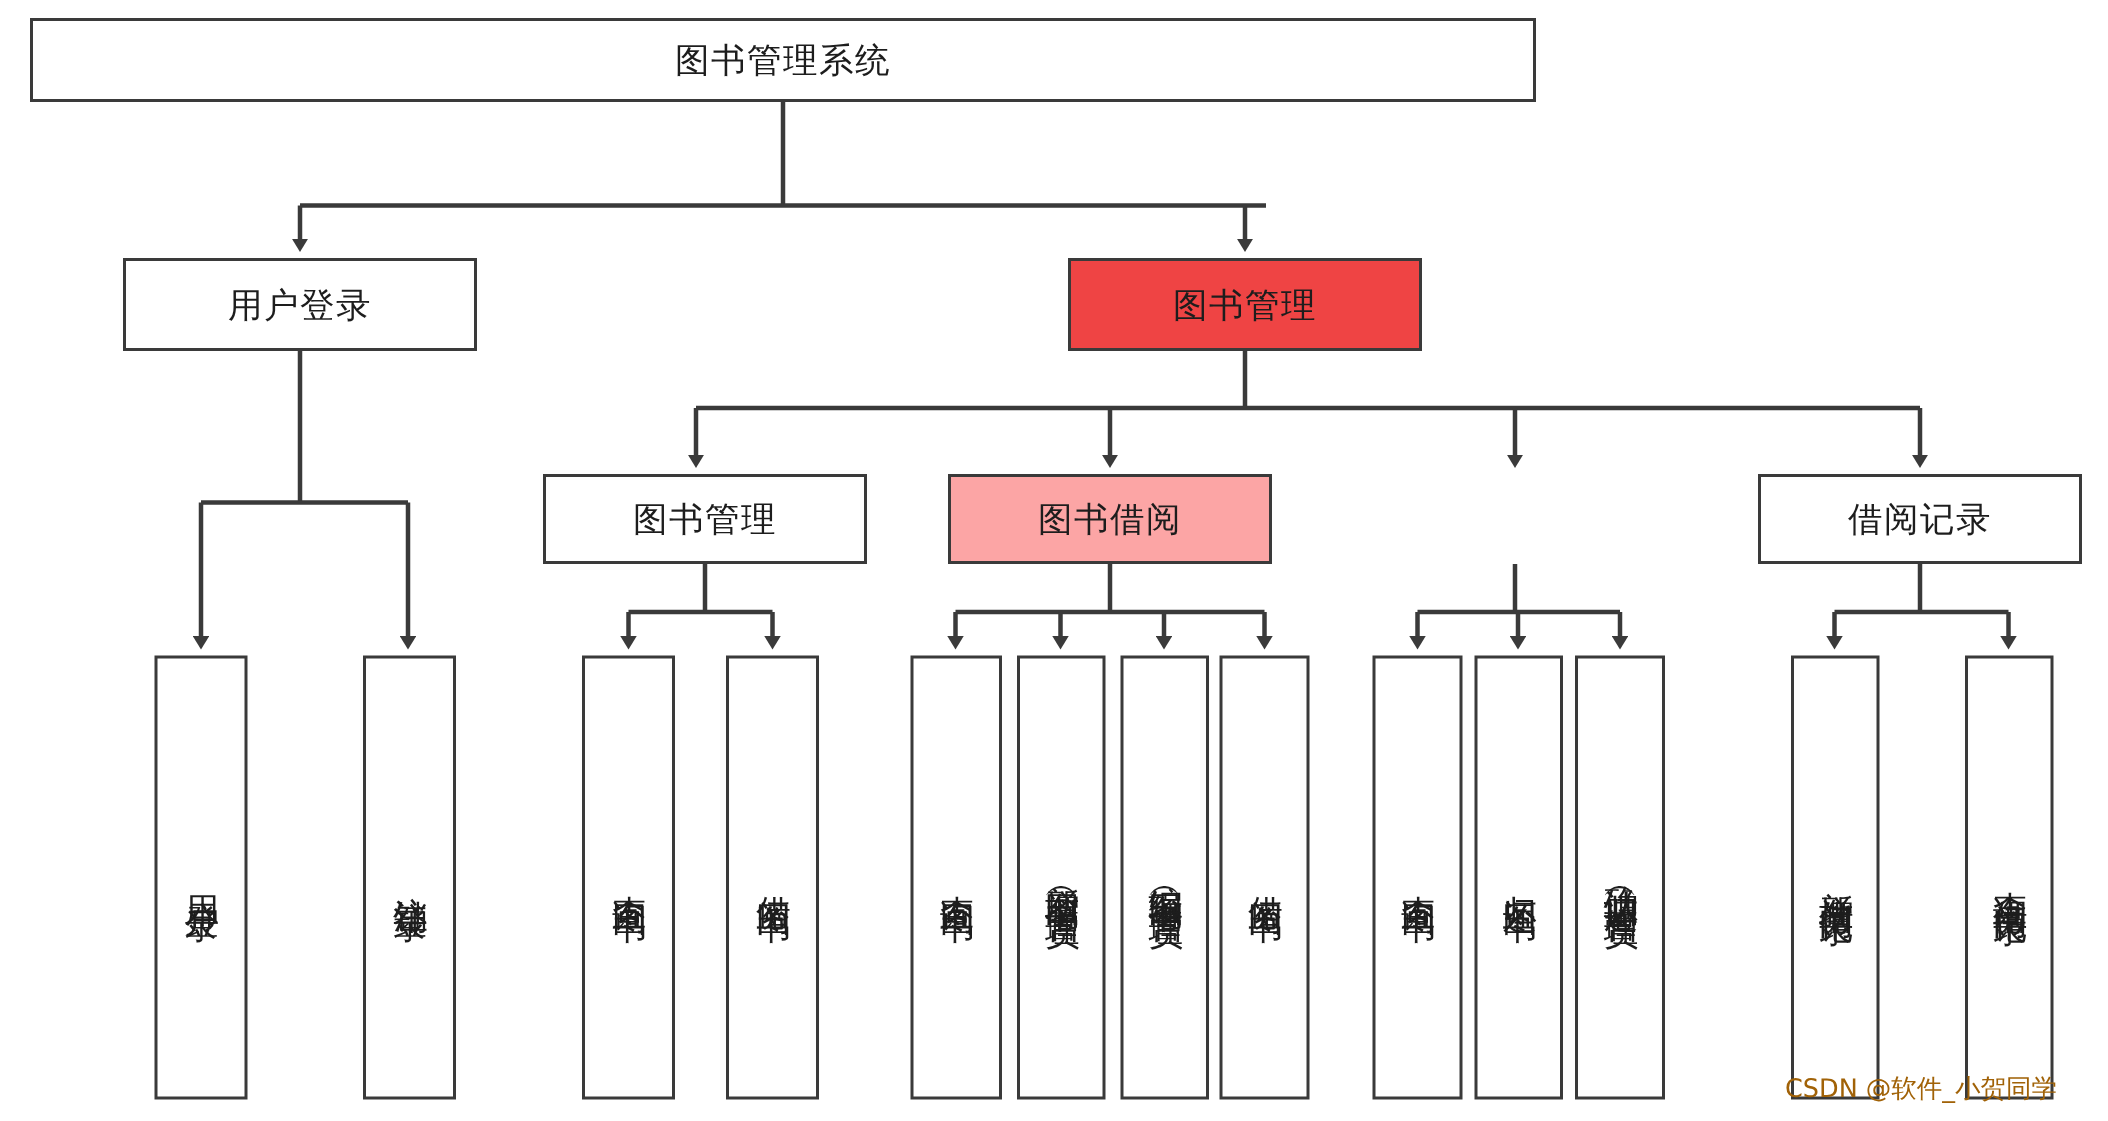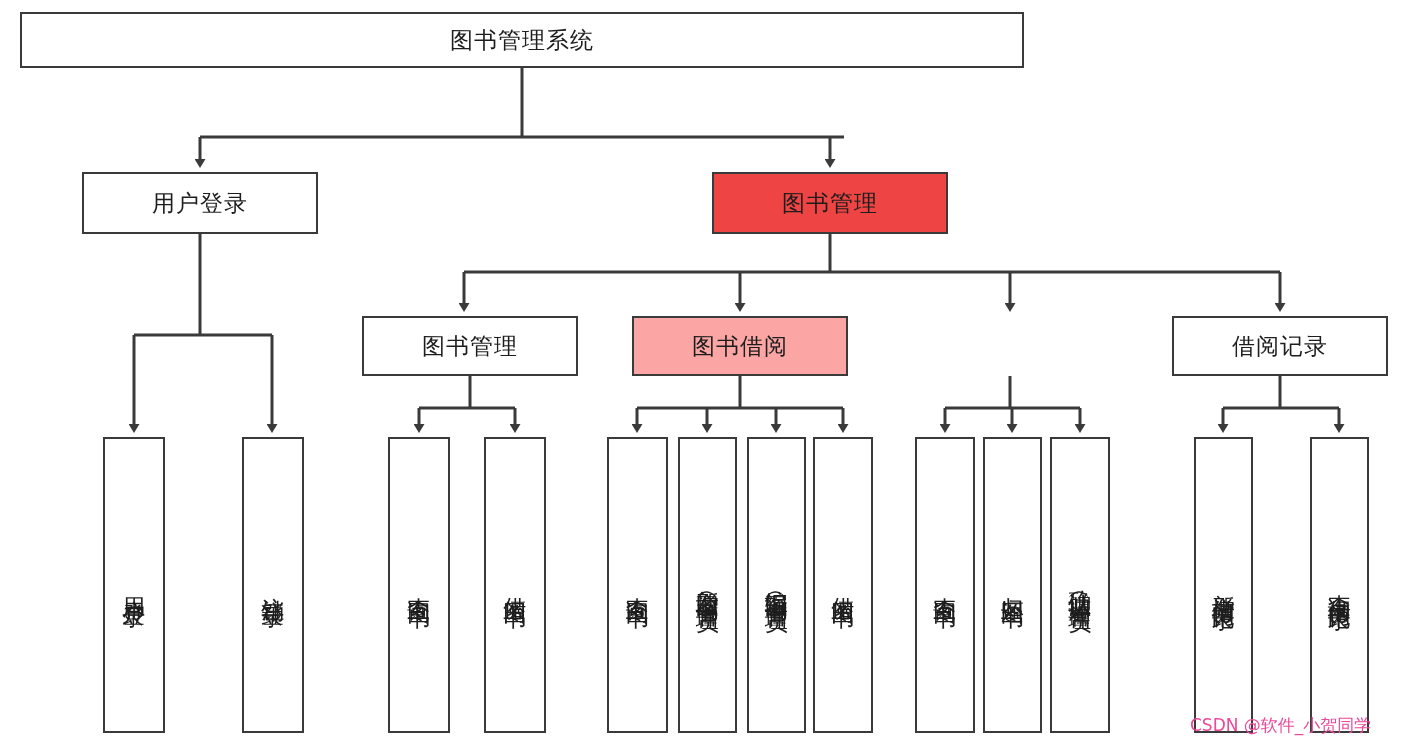--- a/index.html
+++ b/index.html
@@ -175,15 +175,15 @@
   <div class="node vertical" id="node-leaf-10" style="left: 1050px; top: 437px; width: 60px; height: 296px; border-color: rgb(58, 58, 58); background: rgb(255, 255, 255); color: rgb(29, 29, 29);">
     <span class="vtext">确认归还（管理员）</span>
   </div>
   <div class="node vertical" id="node-leaf-11" style="left: 1194px; top: 437px; width: 59px; height: 296px; border-color: rgb(58, 58, 58); background: rgb(255, 255, 255); color: rgb(29, 29, 29);">
     <span class="vtext">新增借阅记录</span>
   </div>
   <div class="node vertical" id="node-leaf-12" style="left: 1310px; top: 437px; width: 59px; height: 296px; border-color: rgb(58, 58, 58); background: rgb(255, 255, 255); color: rgb(29, 29, 29);">
     <span class="vtext">查询借阅记录</span>
   </div>
 
-  <div id="watermark" style="color: #ec4899;">CSDN @软件_小贺同学</div>
+  <div id="watermark" style="color: #a16207;">CSDN @软件_小贺同学</div>
 
 </div>
 
 </body></html>

